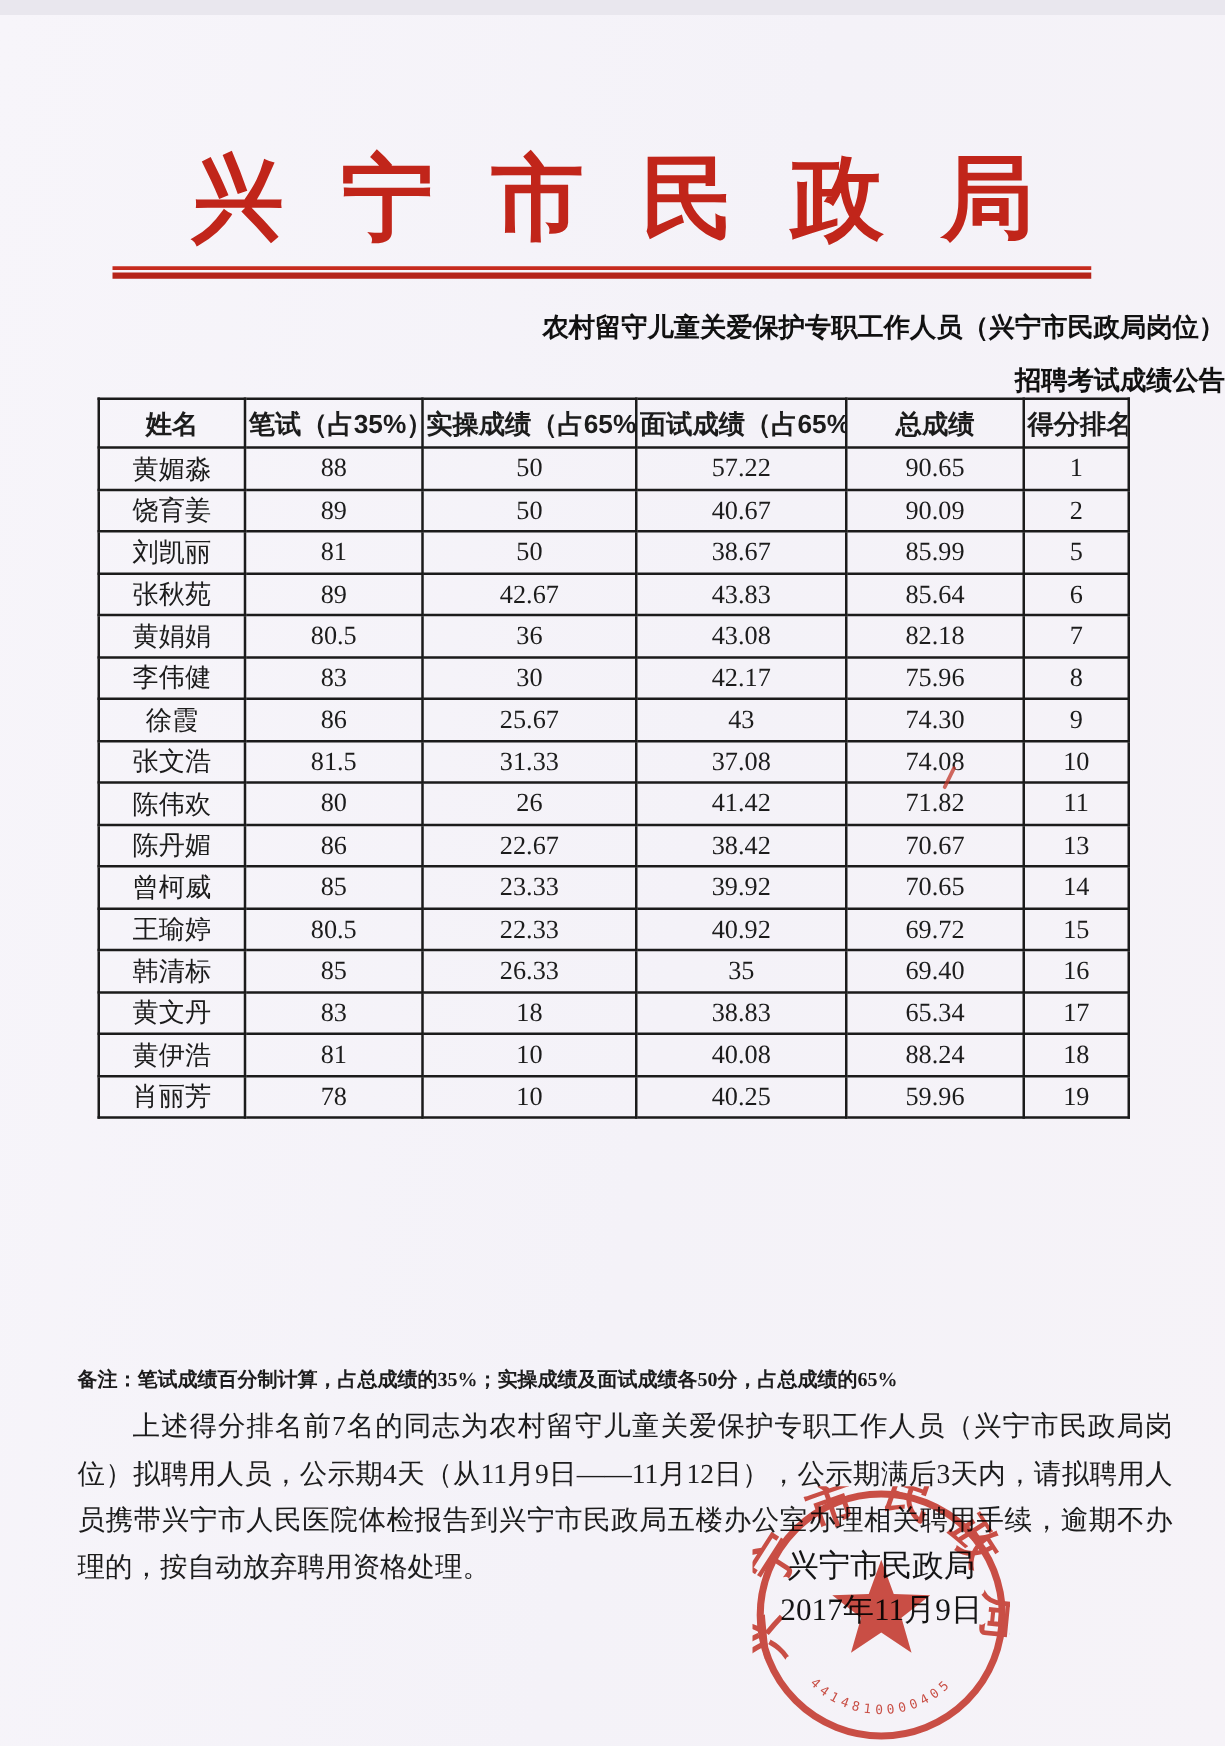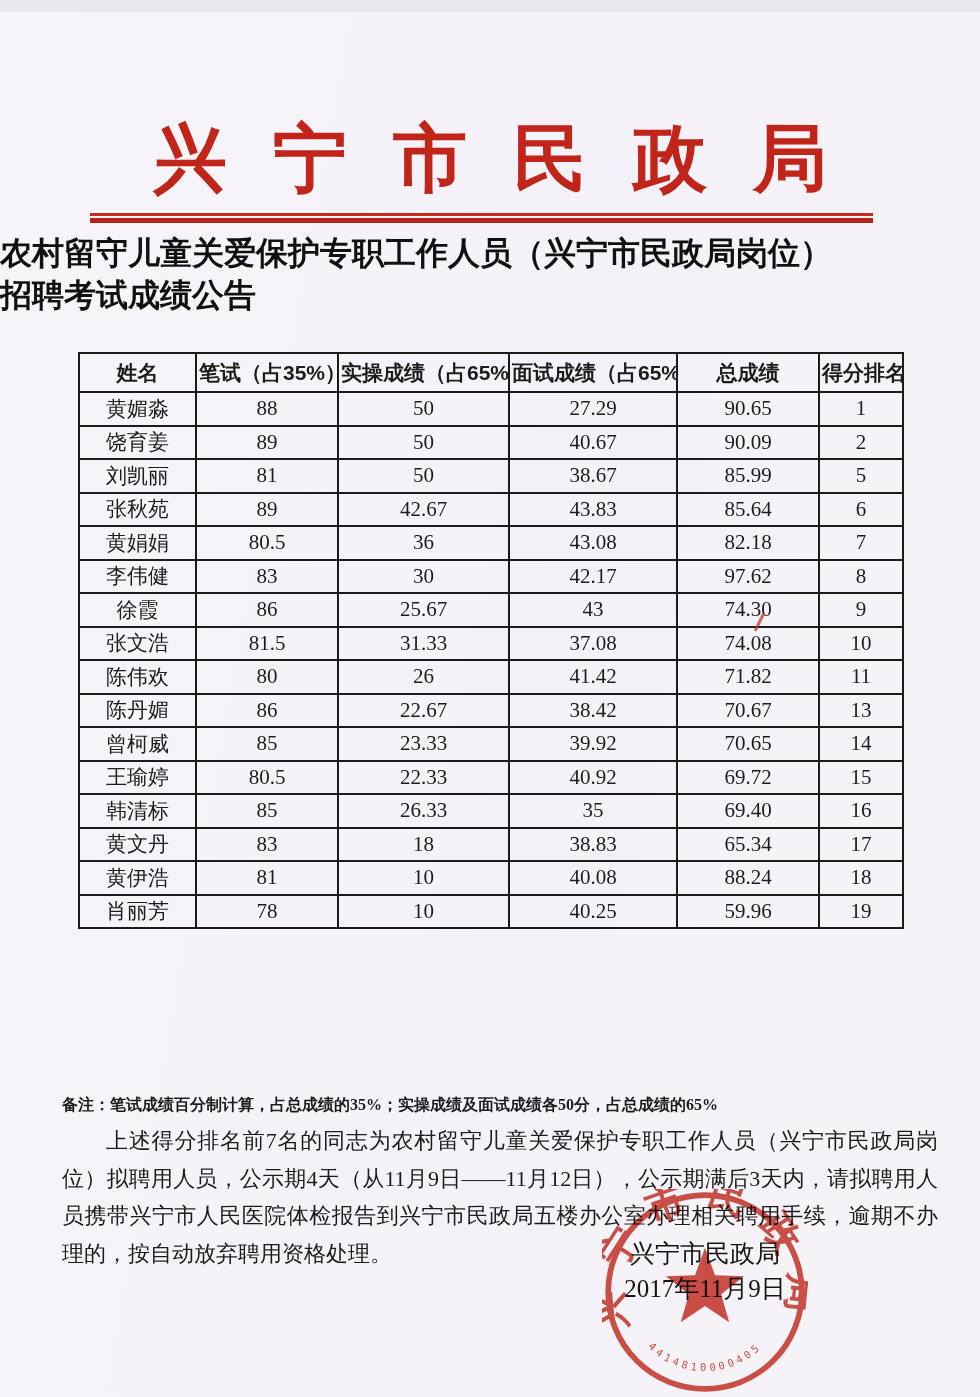--- a/index.html
+++ b/index.html
@@ -17,28 +17,28 @@
     text-align:center;
     color:#c1251a;
     font-size:74px;font-weight:bold;
     letter-spacing:46px;text-indent:46px;
     white-space:nowrap;
   }
   .red-rule{position:absolute;top:201px;left:90px;width:783px;}
   .red-rule .thin{height:3px;background:#c62b1e;margin-bottom:2px;}
   .red-rule .thick{height:5px;background:#b5241a;}
   .doc-title{
-    position:absolute;top:220px;left:0;width:100%;
-    text-align:left;
-    font-size:32px;font-weight:bold;line-height:42px;
+    position:absolute;top:230px;left:0;width:100%;
+    text-align:right;
+    font-size:21px;font-weight:bold;line-height:42px;
     color:#111;
     font-family:"Liberation Sans","DejaVu Sans",sans-serif;
   }
   table.scores{
-    position:absolute;top:340px;left:78px;width:824px;
+    position:absolute;top:306px;left:78px;width:824px;
     border-collapse:collapse;table-layout:fixed;
     background:transparent;
   }
   table.scores th,table.scores td{
     border:2px solid #1b1b1b;
     text-align:center;vertical-align:middle;
     font-size:21px;
     padding:0 2px;
     overflow:hidden;white-space:nowrap;
   }
@@ -122,21 +122,21 @@
         <th>面试成绩（占65%）</th>
         <th>总成绩</th>
         <th>得分排名</th>
       </tr>
     </thead>
     <tbody>
         <tr>
           <td>黄媚淼</td>
           <td>88</td>
           <td>50</td>
-          <td>27.29</td>
+          <td>57.22</td>
           <td>90.65</td>
           <td>1</td>
         </tr>
         <tr>
           <td>饶育姜</td>
           <td>89</td>
           <td>50</td>
           <td>40.67</td>
           <td>90.09</td>
           <td>2</td>
@@ -163,21 +163,21 @@
           <td>36</td>
           <td>43.08</td>
           <td>82.18</td>
           <td>7</td>
         </tr>
         <tr>
           <td>李伟健</td>
           <td>83</td>
           <td>30</td>
           <td>42.17</td>
-          <td>97.62</td>
+          <td>75.96</td>
           <td>8</td>
         </tr>
         <tr>
           <td>徐霞</td>
           <td>86</td>
           <td>25.67</td>
           <td>43</td>
           <td>74.30</td>
           <td>9</td>
         </tr>

